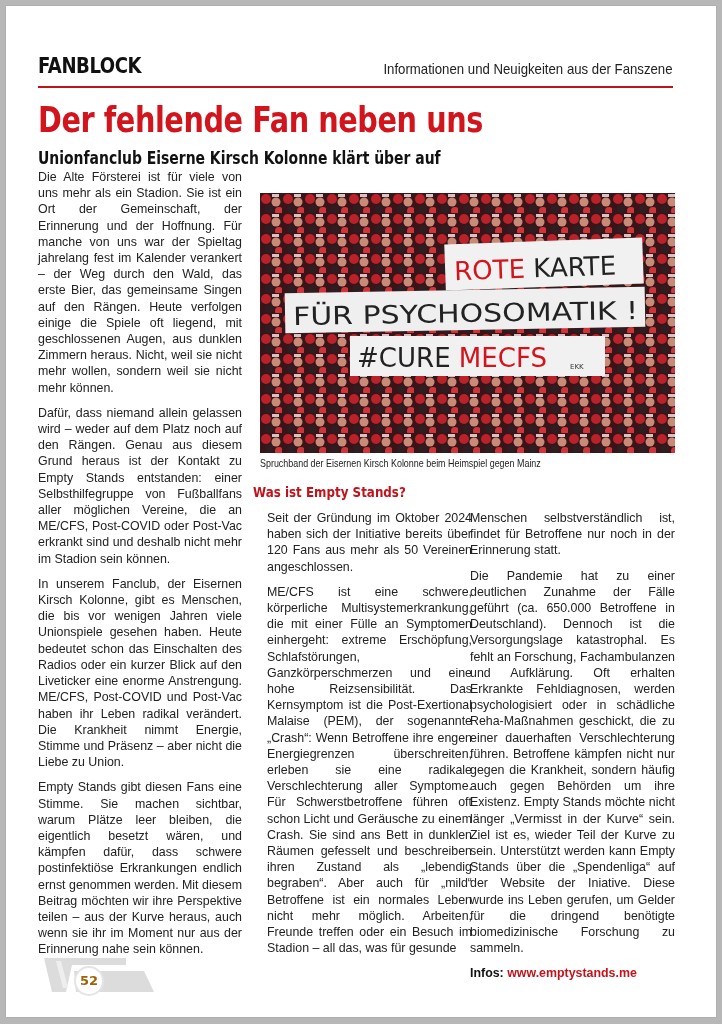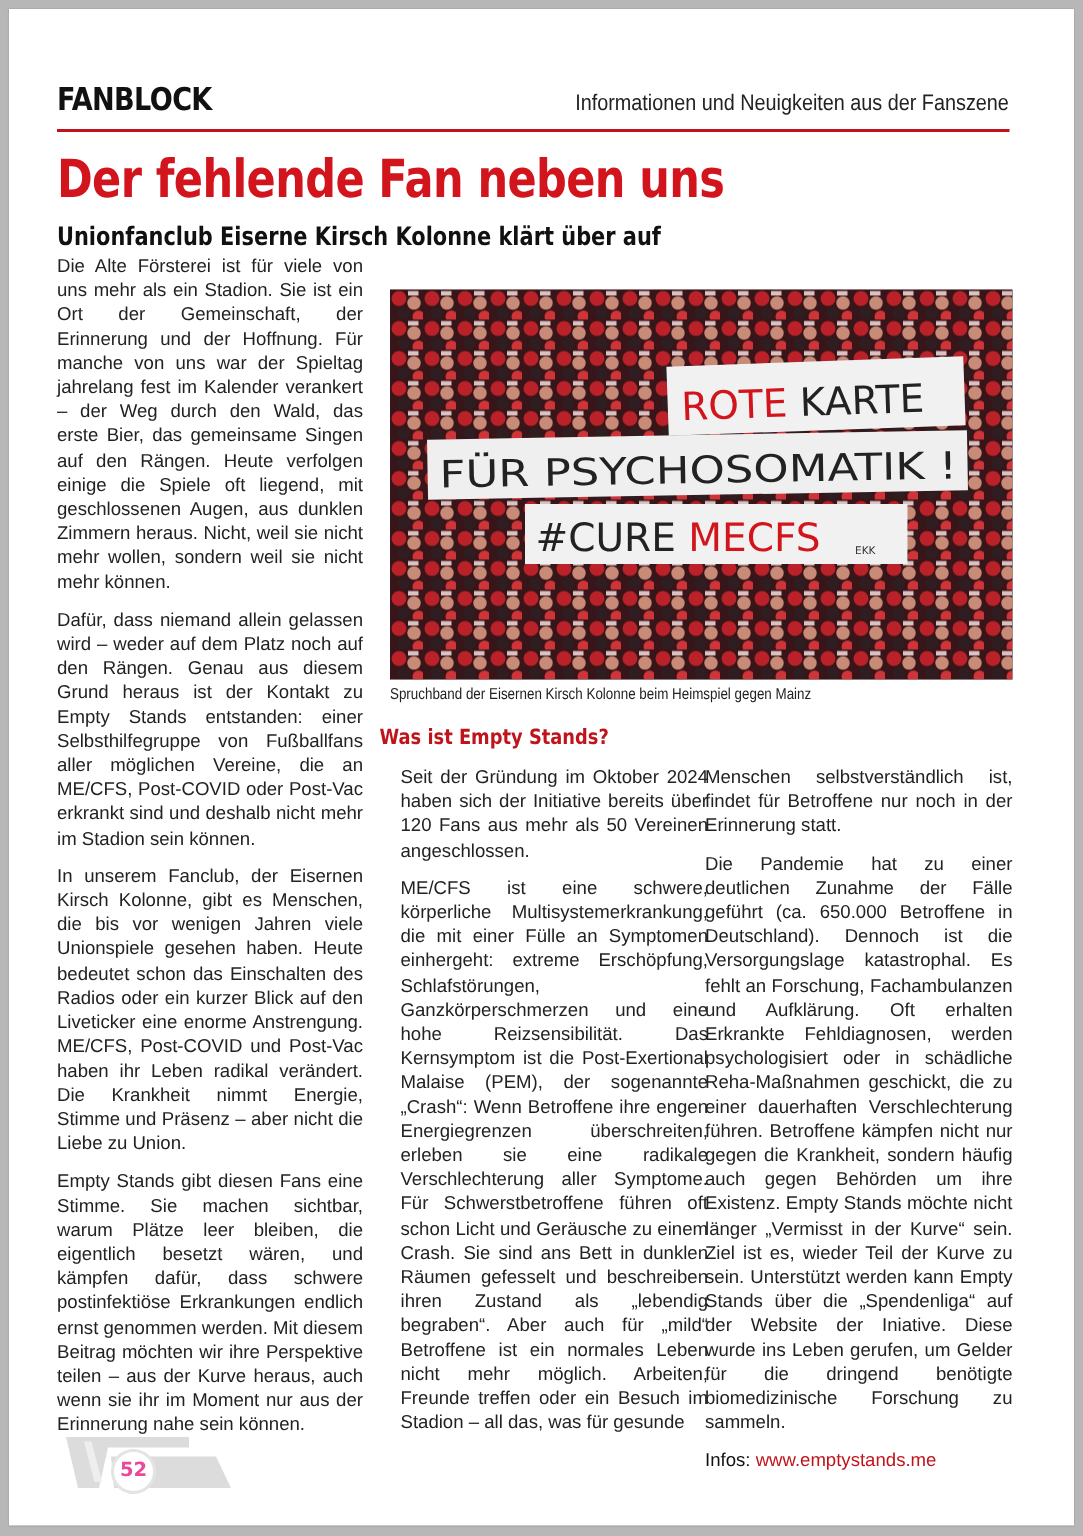--- a/index.html
+++ b/index.html
@@ -45,27 +45,27 @@
     font-size:14px; color:#c0141c; transform:scaleX(0.85); transform-origin:left top; white-space:nowrap;
   }
   .photo {
     position:absolute; left:260px; top:193px; width:415px; height:260px; overflow:hidden;
     background:#3a1a1c;
   }
   .caption {
     position:absolute; left:260px; top:457px; font-size:10.5px; color:#222; white-space:nowrap;
     transform:scaleX(0.85); transform-origin:left top;
   }
-  .infos { font-weight:normal; color:#111; }
+  .infos { font-weight:bold; color:#111; }
   .infos a { color:#c0141c; text-decoration:none; }
   .footer-logo { position:absolute; left:44px; top:958px; width:112px; height:36px; }
   .page-number {
     position:absolute; left:74px; top:966px; width:26px; height:26px; border-radius:50%;
     background:#fff; border:2px solid #e4e4e4; font-family:"DejaVu Sans", sans-serif; font-weight:bold;
-    font-size:13px; color:#ec4899; text-align:center; line-height:26px;
+    font-size:13px; color:#a16207; text-align:center; line-height:26px;
   }
 </style>
 </head>
 <body>
 
 <div class="page"></div>
 
 <div class="header">
   <div class="section-name">FANBLOCK</div>
   <div class="section-tagline">Informationen und Neuigkeiten aus der Fanszene</div>

